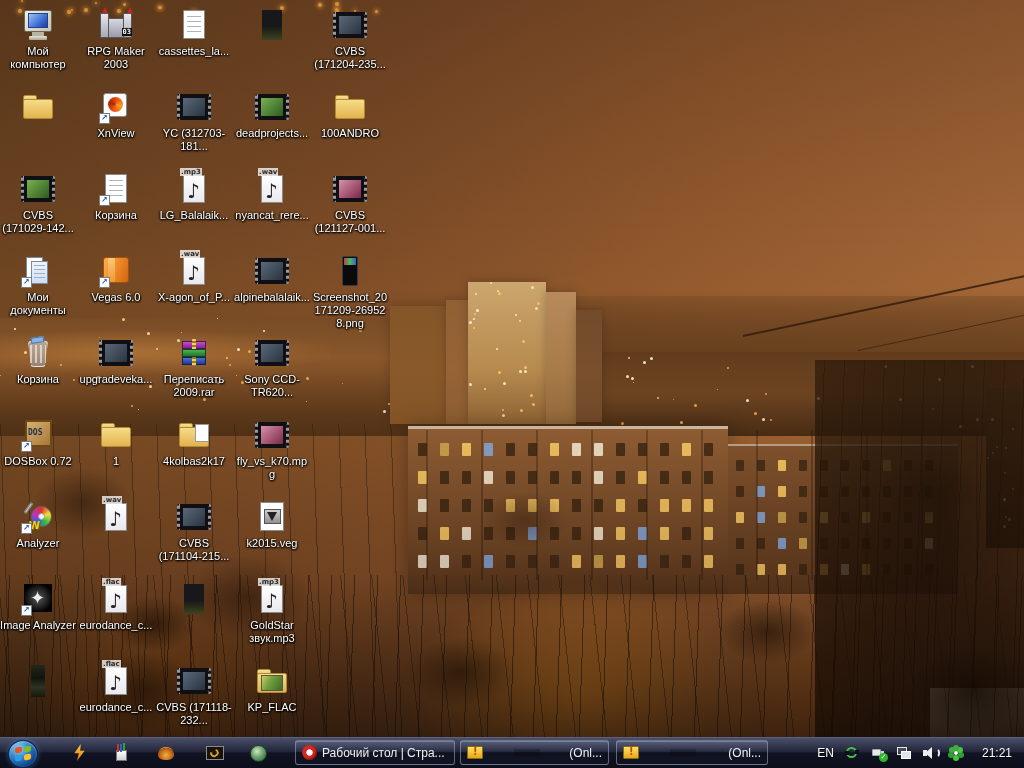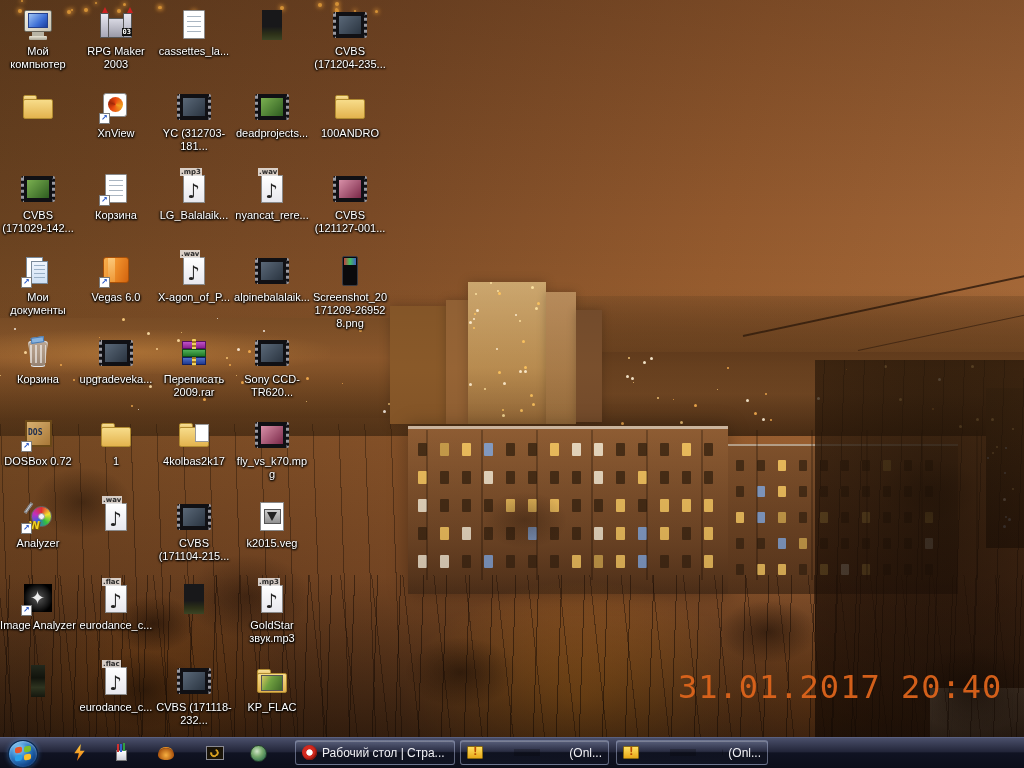--- a/index.html
+++ b/index.html
@@ -472,21 +472,20 @@
   <div class="abs glow" id="glow-left"></div>
   <div class="abs glow" id="glow-right"></div>
   <div class="abs" id="trees-mid"></div>
   <div class="abs" id="trees-left"></div>
   <div class="abs" id="trees-right"></div>
   <div class="abs" id="snow-br"></div>
   <div class="abs" id="trees-bottom"></div>
   <div class="abs wire" id="wire1"></div>
   <div class="abs wire" id="wire2"></div>
   <div class="abs" id="sky-ov"></div>
-  <div class="abs" id="stamp">31.01.2017 20:40</div>
 
   <div id="icons">
       <div class="dcell" style="left: 2px; top: 8px;">
         <div class="dicon t-computer">
           <i></i>
           <b></b>
         </div>
         <div class="dlabel">Мой компьютер</div>
       </div>
       <div class="dcell" style="left: 80px; top: 8px;">
@@ -812,13 +811,37 @@
         <span class="smudge"></span>
         <span class="ttl">(Onl...</span>
       </div>
       <div class="taskbtn" style="left: 616px; width: 152px;">
         <span class="ic-note"></span>
         <span class="smudge"></span>
         <span class="ttl">(Onl...</span>
       </div>
     </div>
 
+  <div id="tray">
+    <span class="txt">EN</span>
+    <span class="tico" id="tr-update">
+        <i></i>
+        <b></b>
+      </span>
+    <span class="tico" id="tr-usb">
+        <i></i>
+        <b></b>
+        <em></em>
+      </span>
+    <span class="tico" id="tr-net">
+        <i></i>
+        <b></b>
+      </span>
+    <span class="tico" id="tr-vol">
+        <i></i>
+        <b></b>
+      </span>
+    <span class="tico" id="tr-icq">
+        <i></i>
+      </span>
+    <span id="clock">21:21</span>
+  </div>
 </div>
 
 </body></html>

